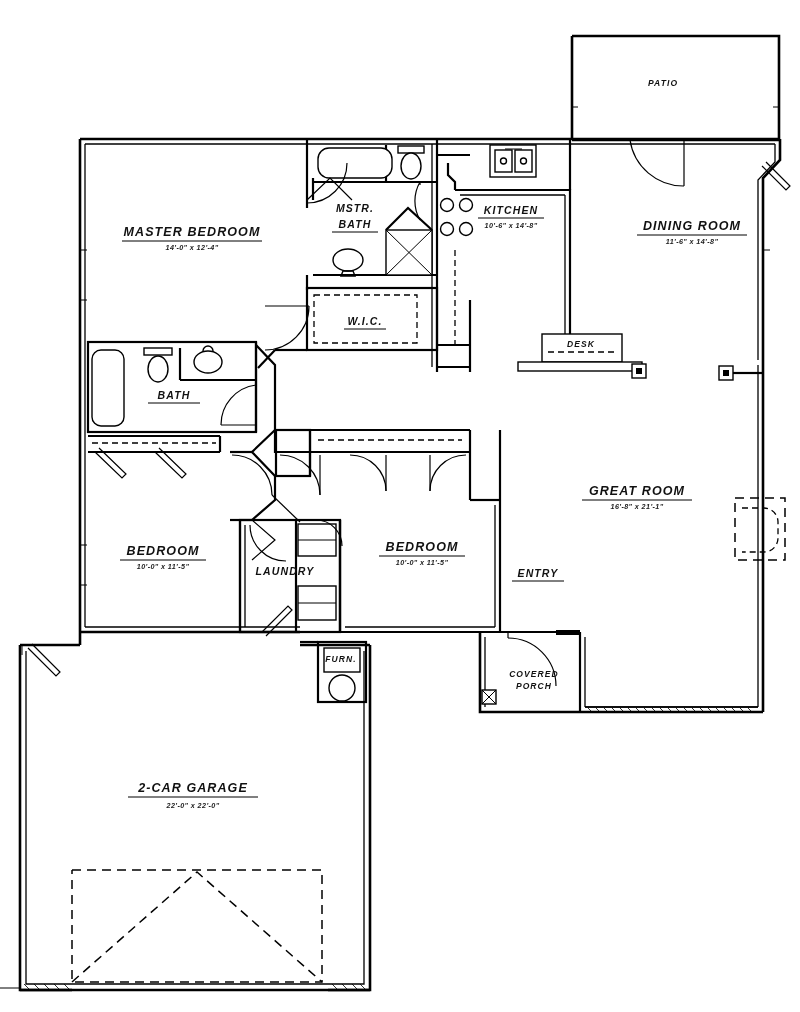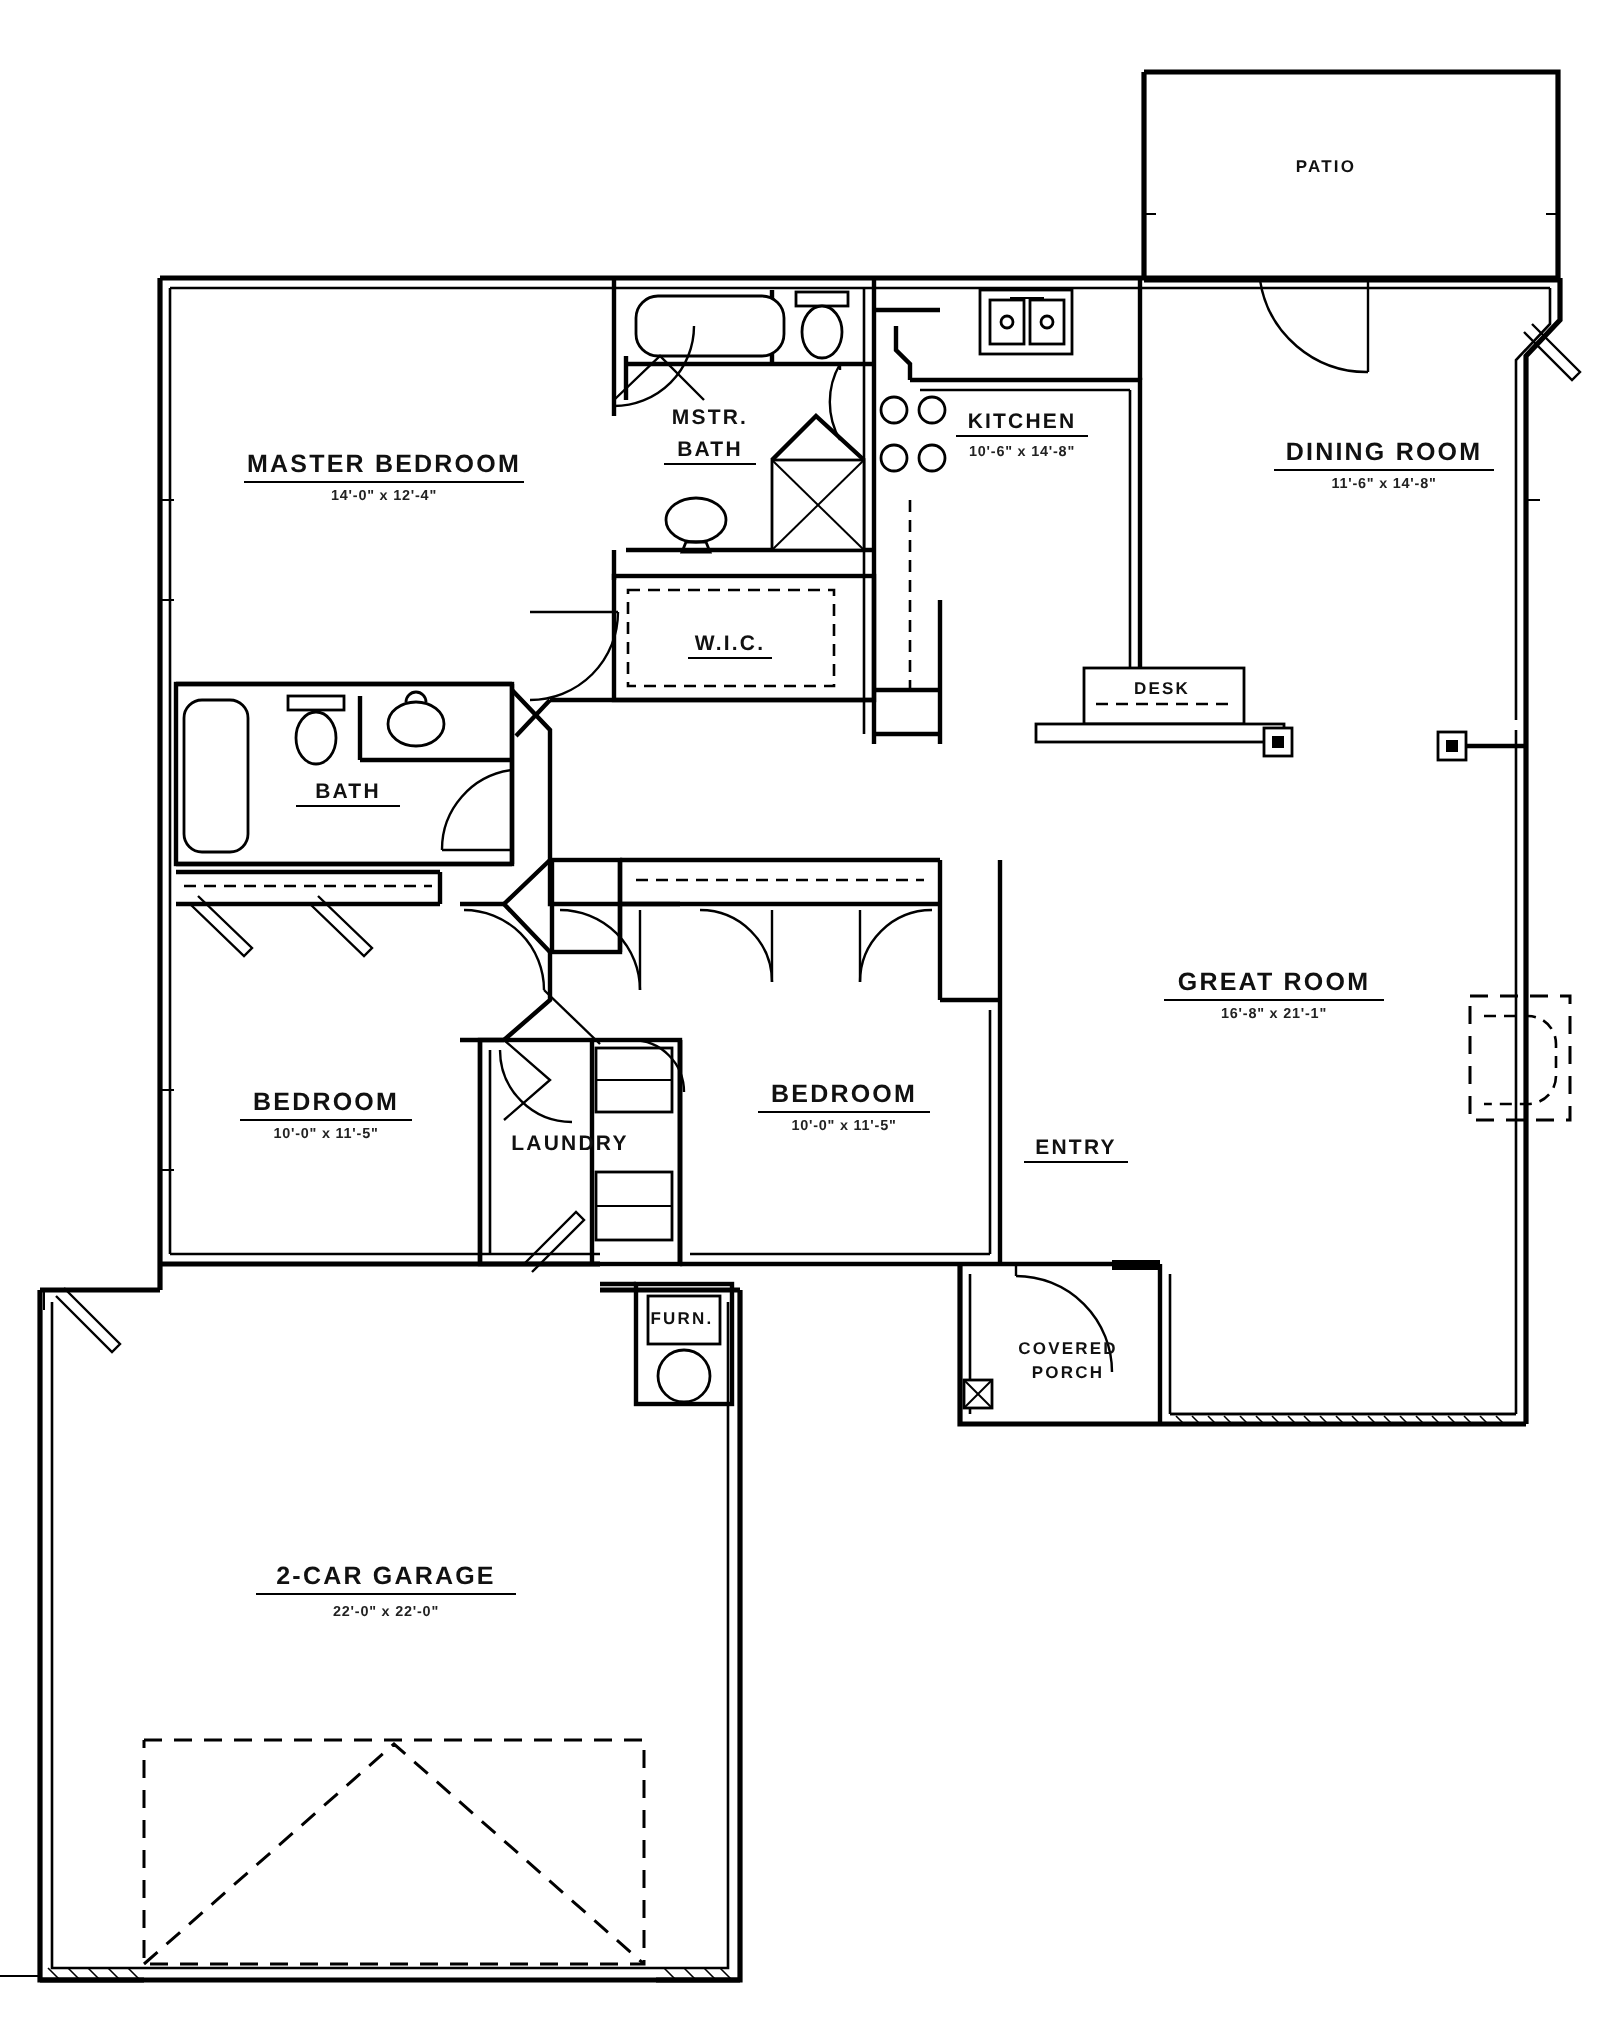--- a/index.html
+++ b/index.html
@@ -12,20 +12,21 @@
     width: 800px;
     height: 1012px;
     font-family: "Liberation Sans", sans-serif;
     overflow: hidden;
   }
   #plan-root {
     position: relative;
     width: 800px;
     height: 1012px;
     background: #ffffff;
+    font-style: italic;
   }
   svg.plan {
     position: absolute;
     left: 0;
     top: 0;
     width: 800px;
     height: 1012px;
     display: block;
   }
   

